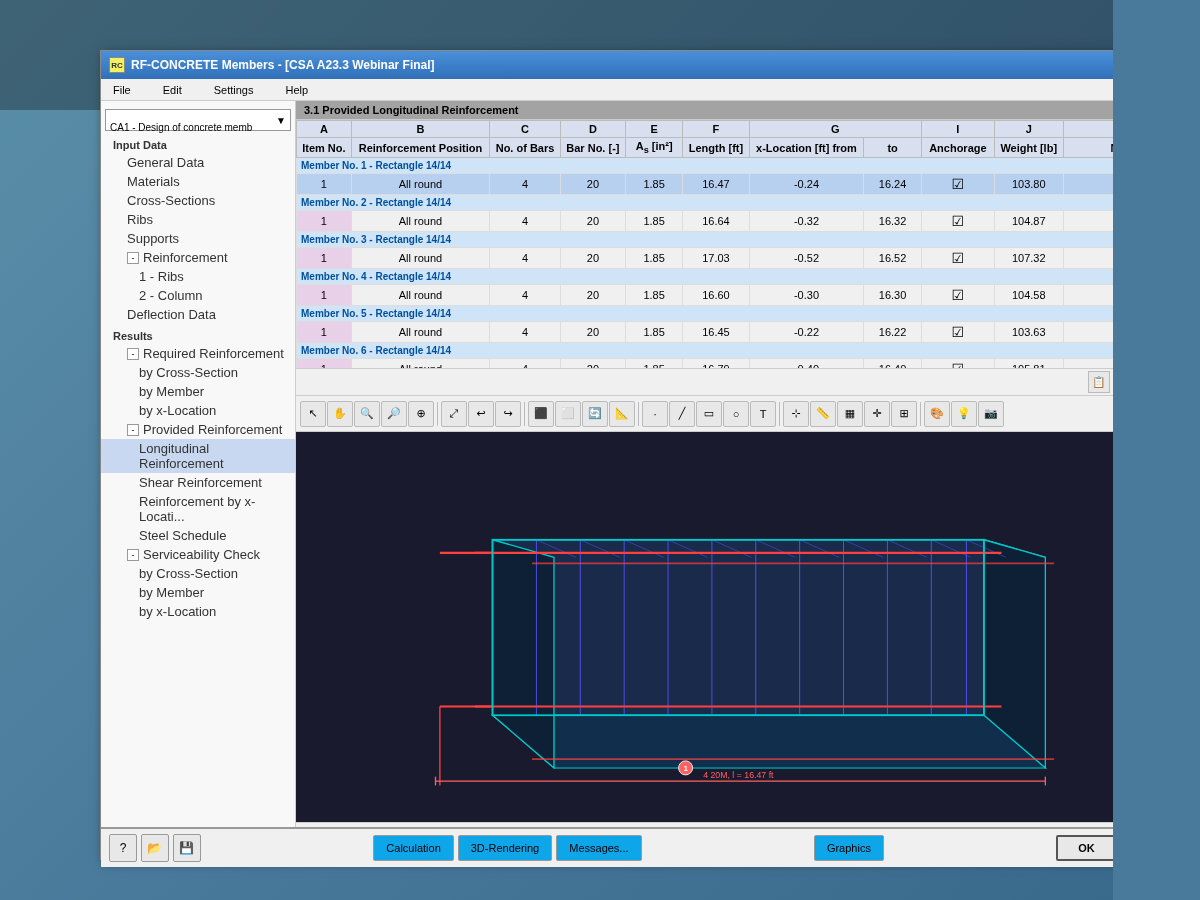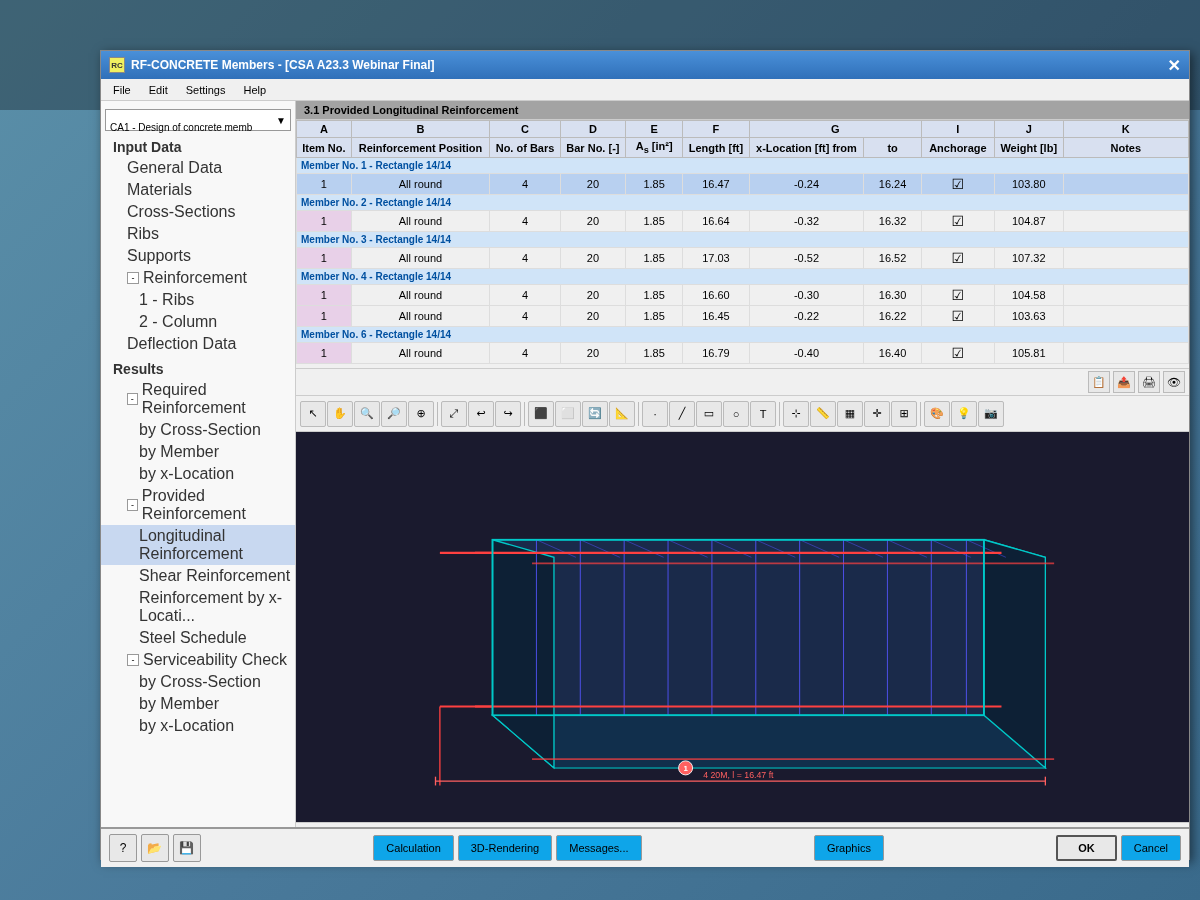--- a/index.html
+++ b/index.html
@@ -1,53 +1,53 @@
 <!DOCTYPE html>
 <html><head>
   <meta charset="utf-8">
   <style>
     * { box-sizing: border-box; margin: 0; padding: 0; }
     body { font-family: 'Segoe UI', Tahoma, Geneva, Verdana, sans-serif; font-size: 11px; background: #4a7a9b; overflow: hidden; }
     
-    .desktop-bg { width: 1200px; height: 900px; background: linear-gradient(135deg, #5a8fa8 0%, #4a7a9b 50%, #3a6a8b 100%); position: relative; overflow: hidden; }
+    .desktop-bg { width: 1113px; height: 900px; background: linear-gradient(135deg, #5a8fa8 0%, #4a7a9b 50%, #3a6a8b 100%); position: relative; overflow: hidden; }
     
     
     .bg-structure { position: absolute; top: 0; left: 0; width: 100%; height: 110px; background: rgba(0,0,0,0.3); }
     
     
     .app-window { position: absolute; top: 50px; left: 100px; width: 1090px; height: 810px; background: #f0f0f0; border: 1px solid #888; box-shadow: 3px 3px 10px rgba(0,0,0,0.5); }
     
     
     .title-bar { height: 28px; background: linear-gradient(to bottom, #4a90d9, #3070b9); display: flex; align-items: center; justify-content: space-between; padding: 0 8px; color: white; font-size: 12px; font-weight: bold; }
     .title-bar-left { display: flex; align-items: center; gap: 6px; }
     .title-icon { width: 16px; height: 16px; background: #f0f060; border: 1px solid #888; display: flex; align-items: center; justify-content: center; font-size: 8px; color: #333; }
     .title-bar-close { cursor: pointer; font-size: 16px; color: white; font-weight: bold; }
     
     
-    .menu-bar { height: 22px; background: #f0f0f0; border-bottom: 1px solid #ccc; display: flex; align-items: center; padding: 0 4px; gap: 2px; }
+    .menu-bar { height: 22px; background: #f0f0f0; border-bottom: 1px solid #ccc; display: flex; align-items: center; padding: 0 4px; gap: 16px; }
     .menu-item { padding: 2px 8px; cursor: pointer; font-size: 11px; }
     
     
     .main-content { display: flex; height: calc(100% - 82px); }
     
     
     .left-panel { width: 195px; min-width: 195px; background: #f8f8f8; border-right: 1px solid #ccc; overflow-y: auto; padding: 4px 0; }
     
     
     .panel-dropdown { margin: 4px; height: 22px; background: white; border: 1px solid #999; display: flex; align-items: center; padding: 0 4px; font-size: 10px; cursor: pointer; }
     .panel-dropdown-arrow { margin-left: auto; }
     
     .tree-section { padding: 2px 0; }
-    .tree-header { padding: 2px 8px; font-size: 14px; font-weight: bold; color: #333; }
+    .tree-header { padding: 2px 8px; font-size: 11px; font-weight: bold; color: #333; }
     .tree-item { padding: 1px 0; display: flex; align-items: center; cursor: pointer; }
     .tree-item.selected { background: #c8d8f0; }
     .tree-indent-1 { padding-left: 12px; }
     .tree-indent-2 { padding-left: 24px; }
     .tree-indent-3 { padding-left: 36px; }
-    .tree-label { font-size: 16px; color: #333; padding: 1px 2px; }
+    .tree-label { font-size: 13px; color: #333; padding: 1px 2px; }
     .tree-expand { width: 12px; height: 12px; display: inline-flex; align-items: center; justify-content: center; border: 1px solid #999; background: white; font-size: 9px; cursor: pointer; margin: 0 2px; }
     
     
     .right-panel { flex: 1; display: flex; flex-direction: column; overflow: hidden; }
     
     
     .table-section { flex: 0 0 295px; overflow: hidden; display: flex; flex-direction: column; }
     .table-title { background: #a3a3a3; padding: 3px 8px; font-size: 11px; font-weight: bold; border-bottom: 1px solid #ccc; }
     .table-container { flex: 1; overflow: auto; border-bottom: 1px solid #ccc; }
     
@@ -297,20 +297,23 @@
                     <td>All round</td>
                     <td>4</td>
                     <td>20</td>
                     <td>1.85</td>
                     <td>16.60</td>
                     <td>-0.30</td>
                     <td>16.30</td>
                     <td style="font-size: 14px;">☑</td>
                     <td>104.58</td>
                     <td></td>
+                  </tr>
+                  <tr class="member-header">
+                    <td colspan="11">Member No. 5  -  Rectangle 14/14</td>
                   </tr>
                   <tr>
                     <td class="col-a">1</td>
                     <td>All round</td>
                     <td>4</td>
                     <td>20</td>
                     <td>1.85</td>
                     <td>16.45</td>
                     <td>-0.22</td>
                     <td>16.22</td>

